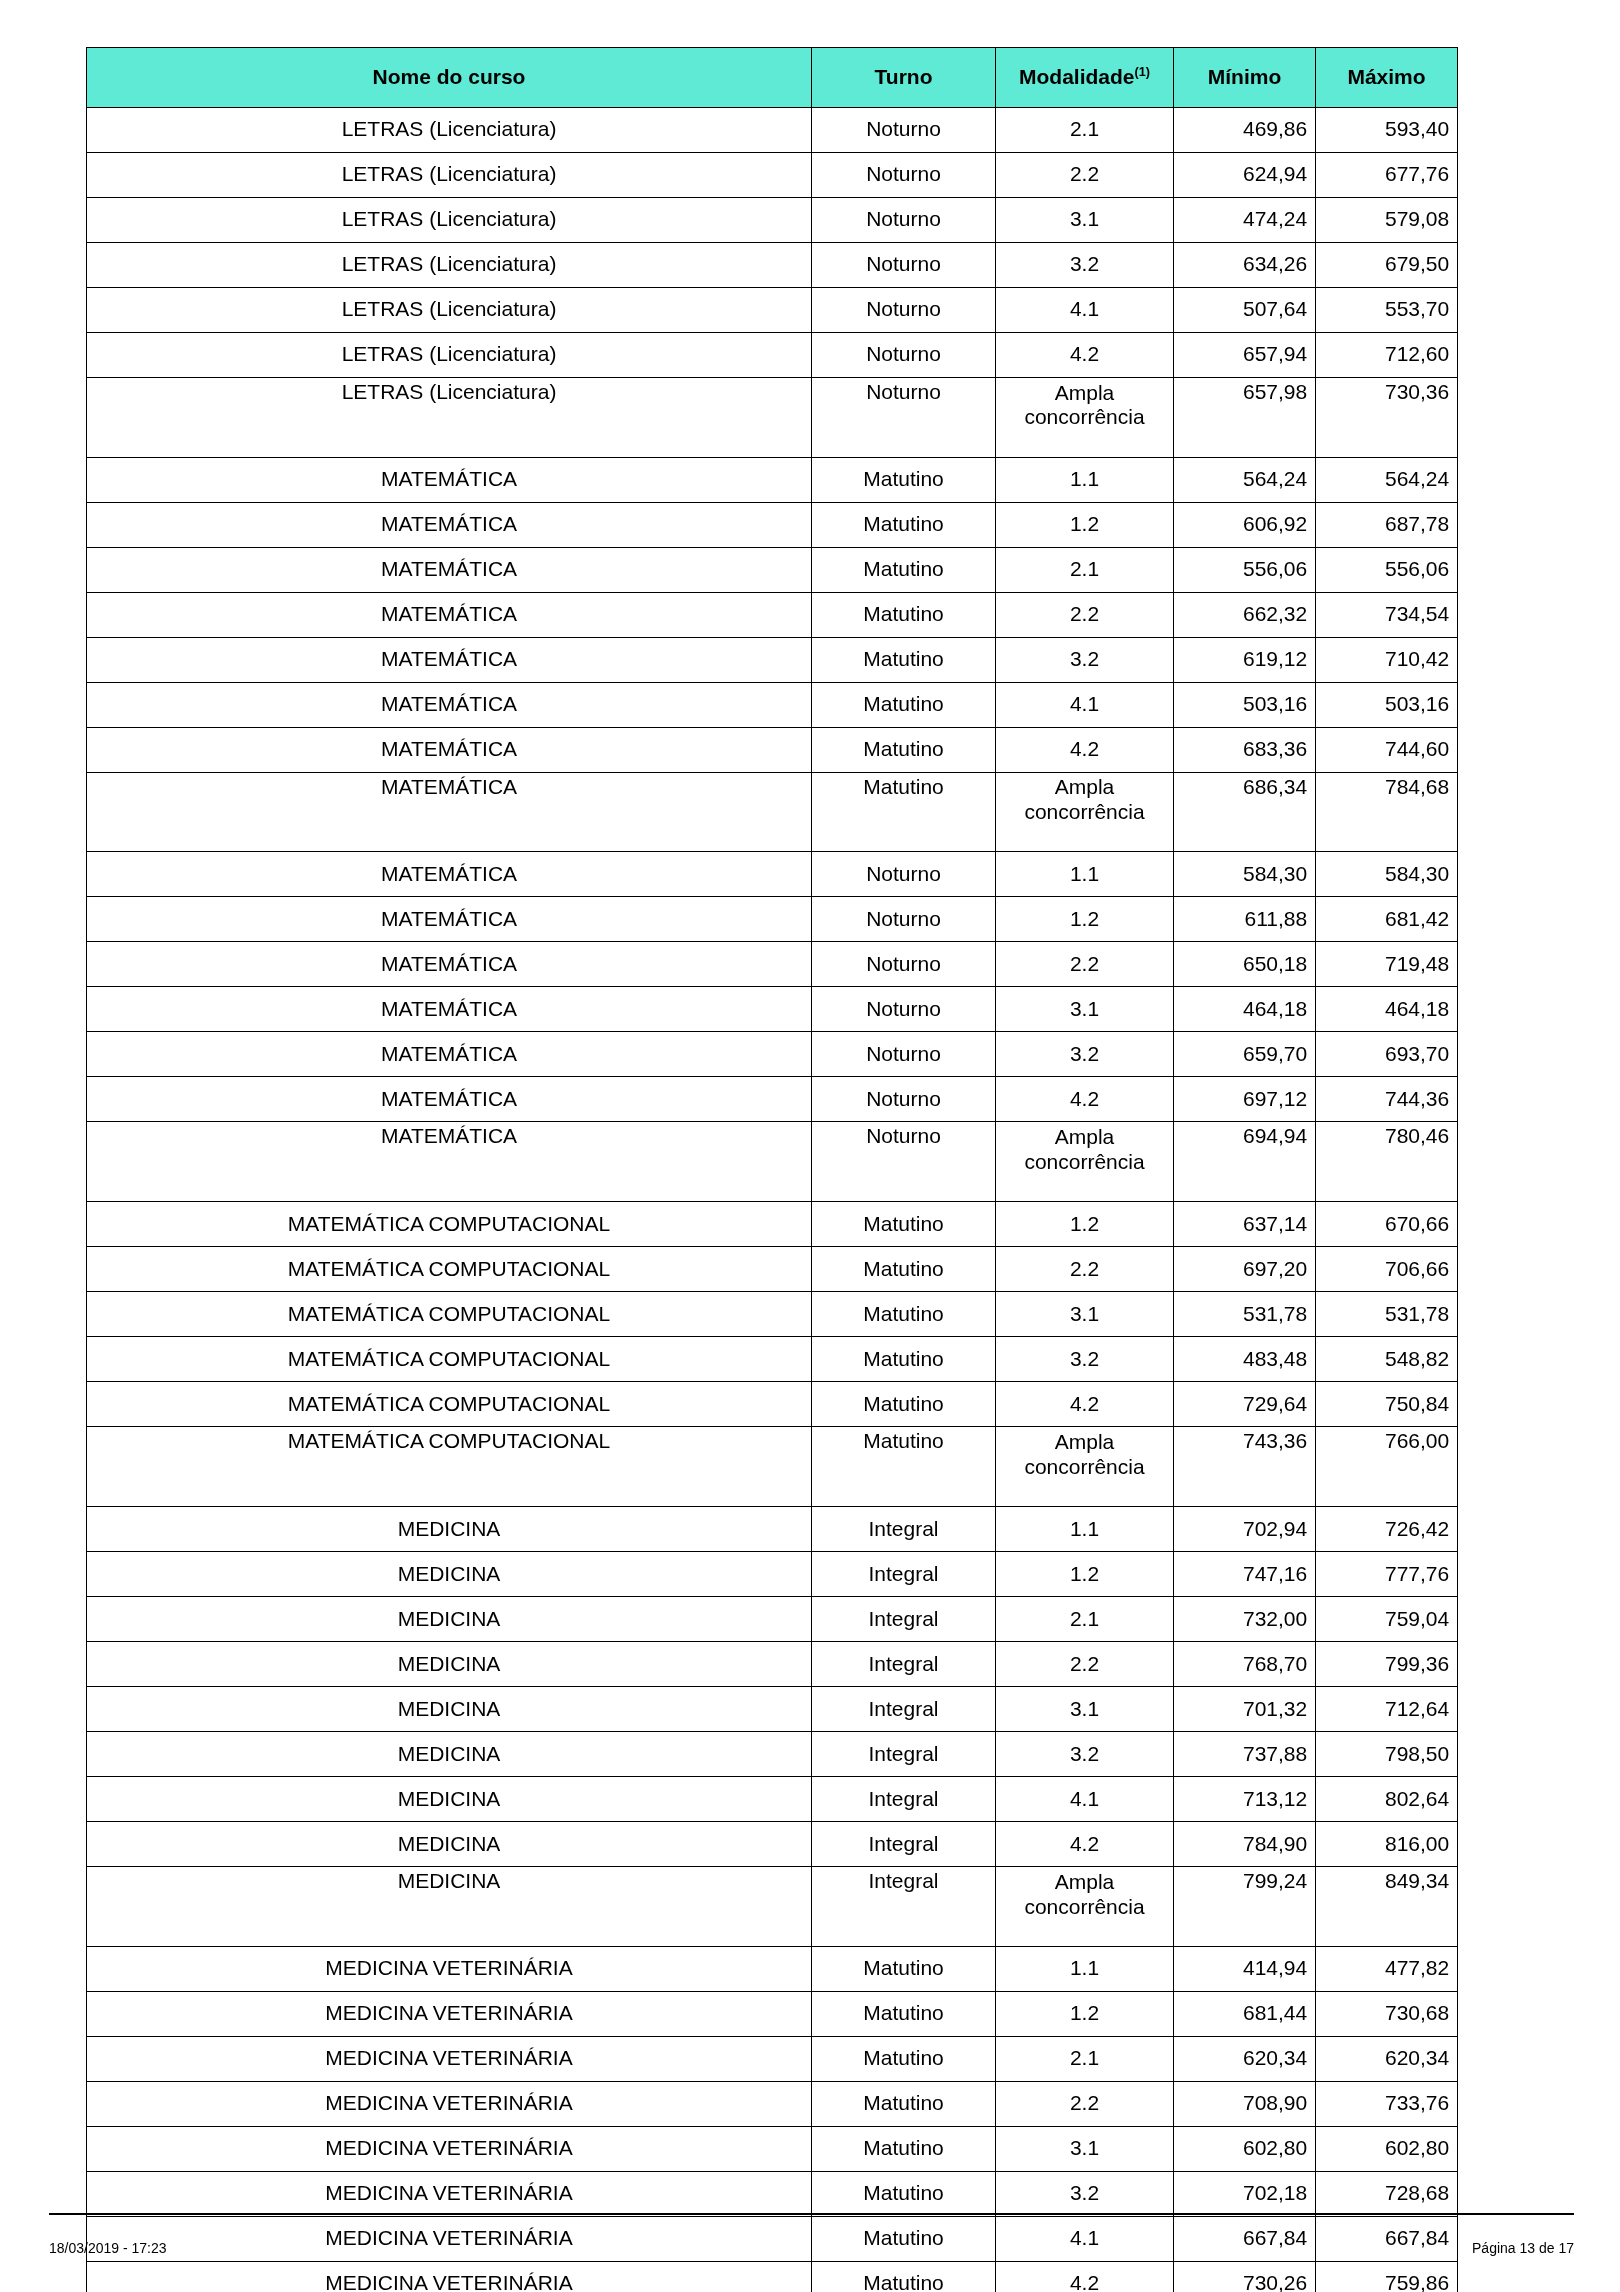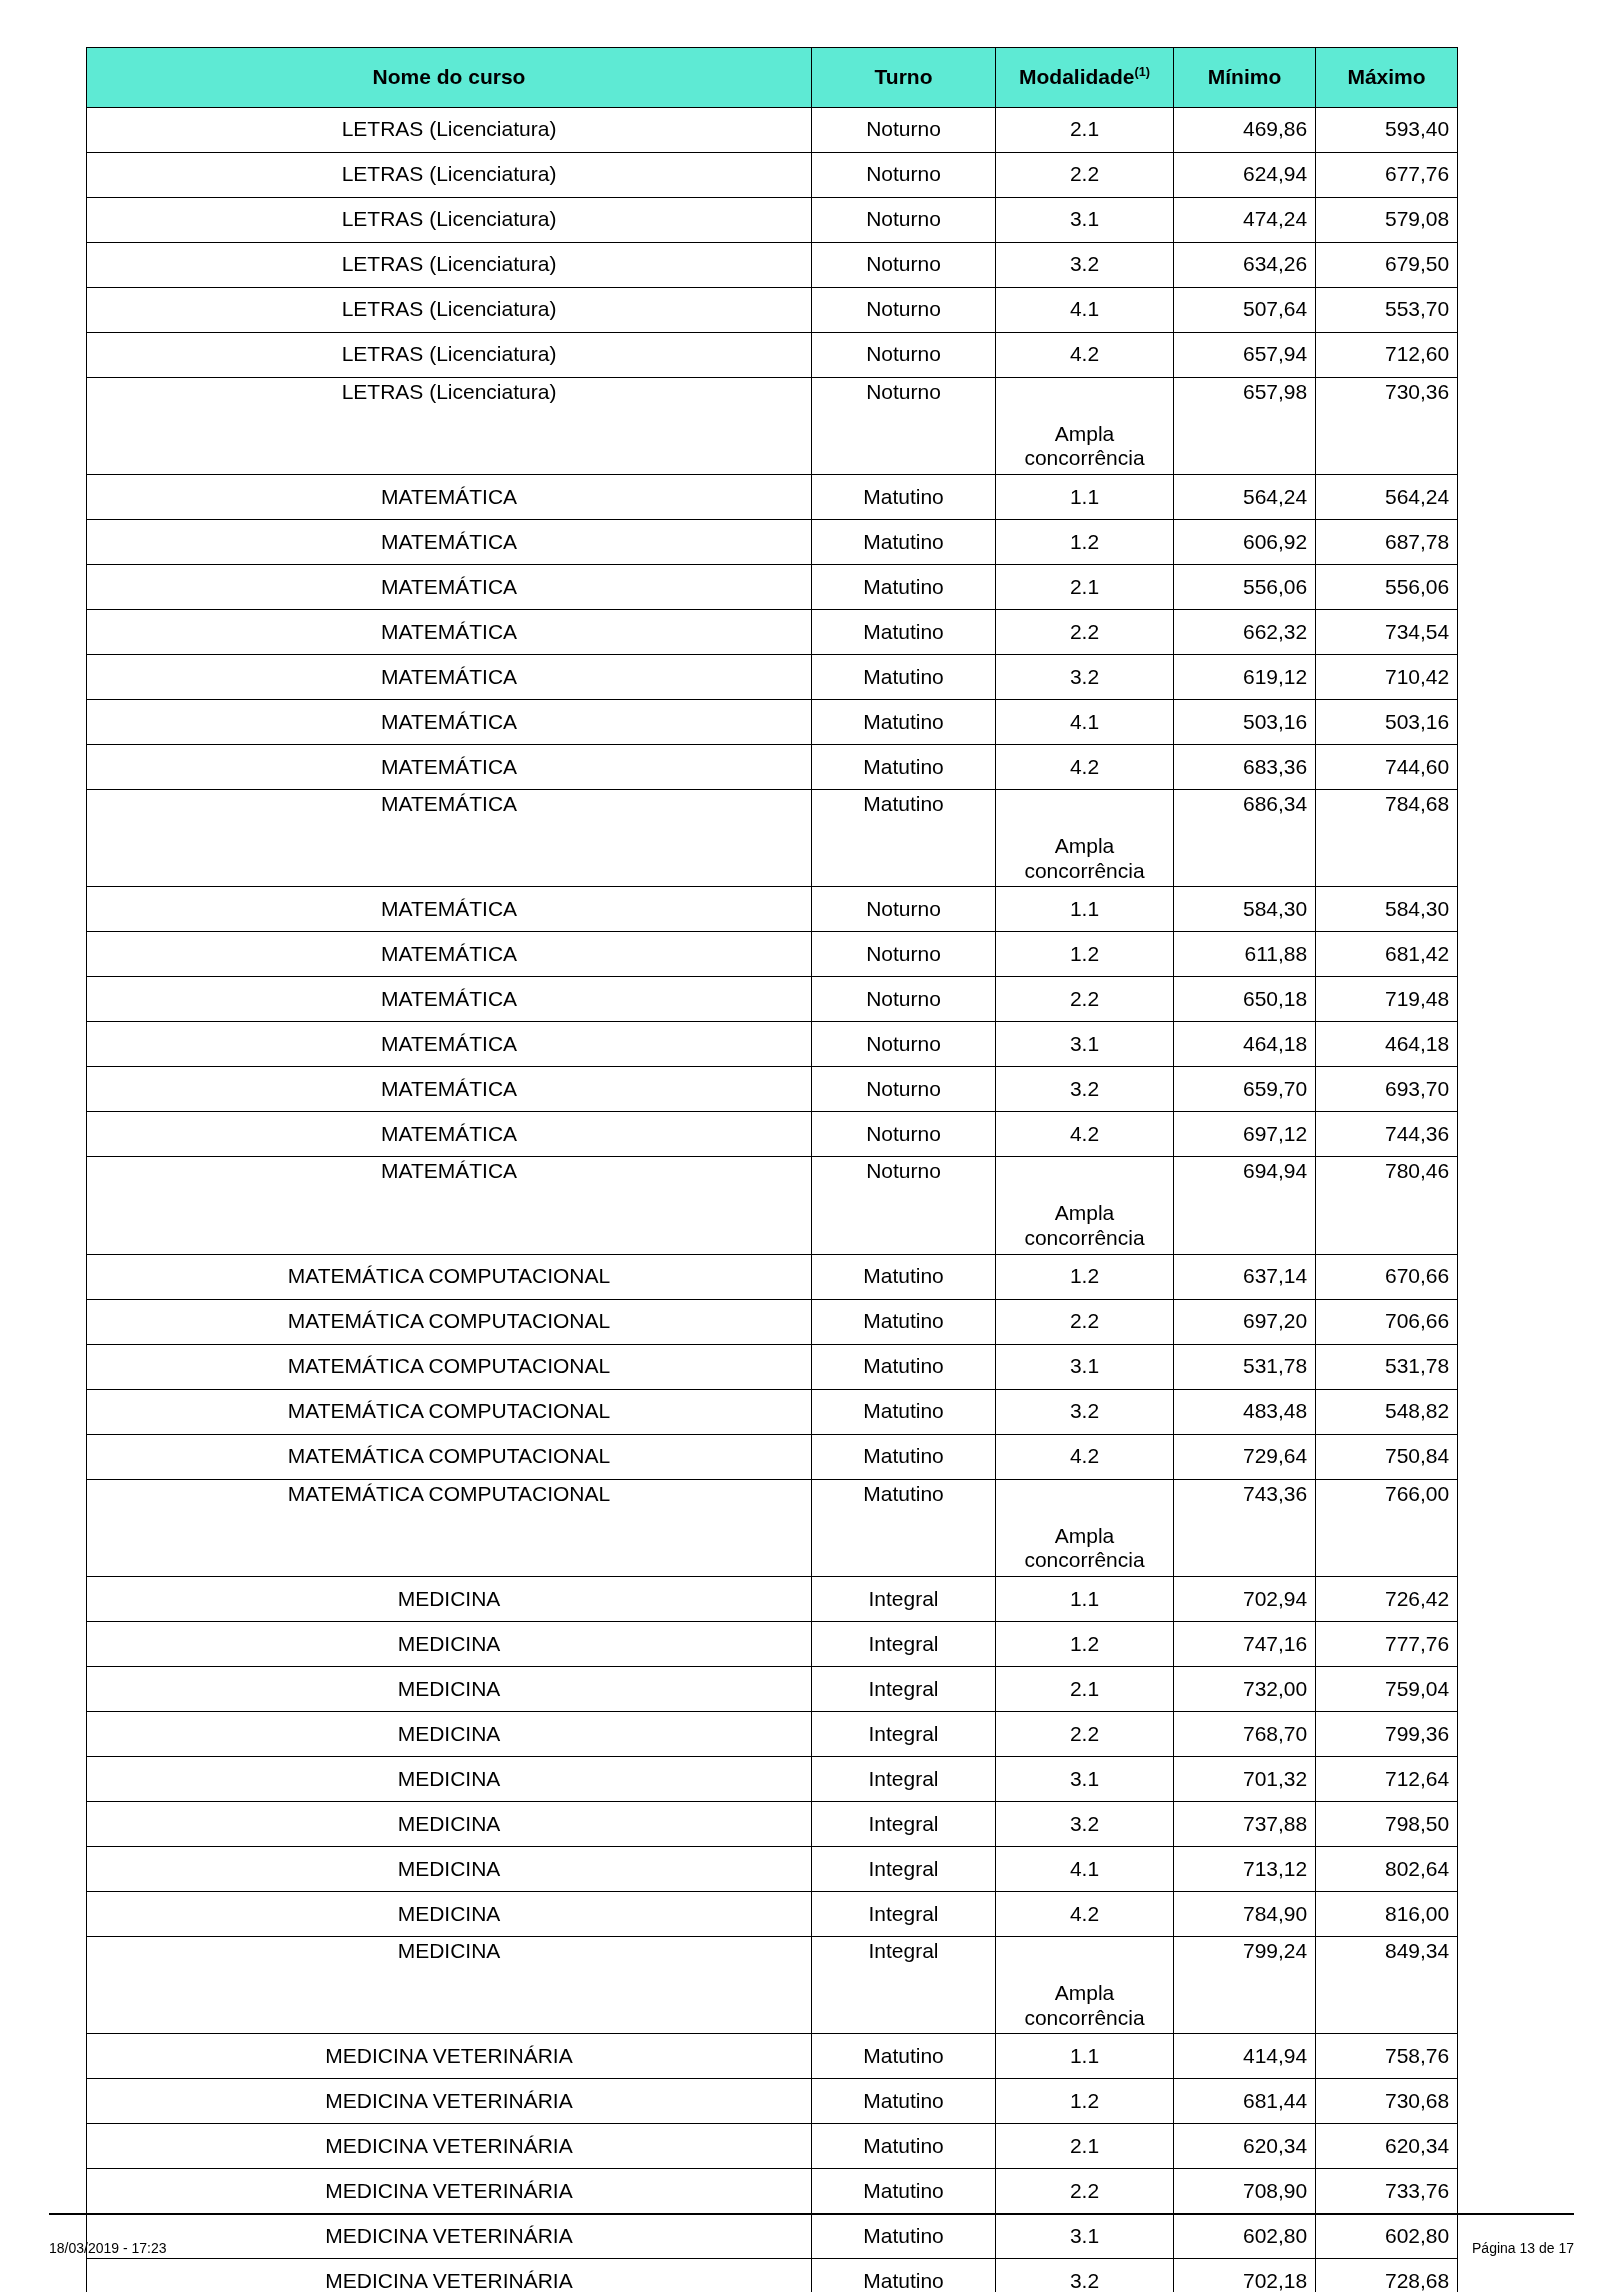--- a/index.html
+++ b/index.html
@@ -93,21 +93,21 @@
 
   tr.tall td {
     height: 73px;
     vertical-align: top;
     padding-top: 6.9px;
   }
   tr.tall td.mod {
     vertical-align: top;
   }
 
-  .mod-l1 { display: block; margin-top: 41px; }
+  .mod-l1 { display: block; }
   .mod-l2 { display: block; }
 
   
   .footer {
     position: absolute;
     left: 47px;
     right: 47px;
     bottom: 0;
   }
   .footer-rule {
@@ -428,21 +428,21 @@
             <span class="mod-l2">concorrência</span>
           </td>
           <td class="num">799,24</td>
           <td class="num">849,34</td>
         </tr>
         <tr>
           <td class="nome">MEDICINA VETERINÁRIA</td>
           <td class="turno">Matutino</td>
           <td class="mod">1.1</td>
           <td class="num">414,94</td>
-          <td class="num">758,76</td>
+          <td class="num">477,82</td>
         </tr>
         <tr>
           <td class="nome">MEDICINA VETERINÁRIA</td>
           <td class="turno">Matutino</td>
           <td class="mod">1.2</td>
           <td class="num">681,44</td>
           <td class="num">730,68</td>
         </tr>
         <tr>
           <td class="nome">MEDICINA VETERINÁRIA</td>

